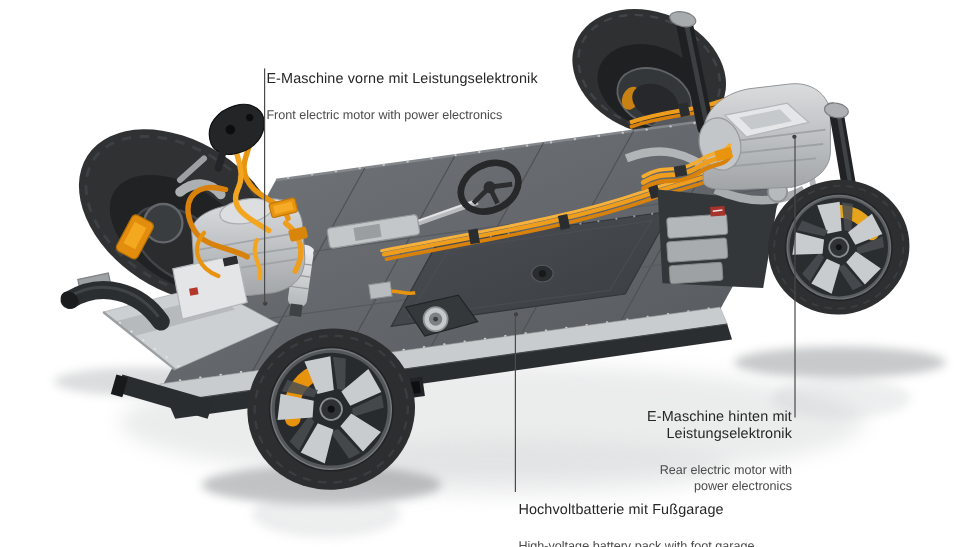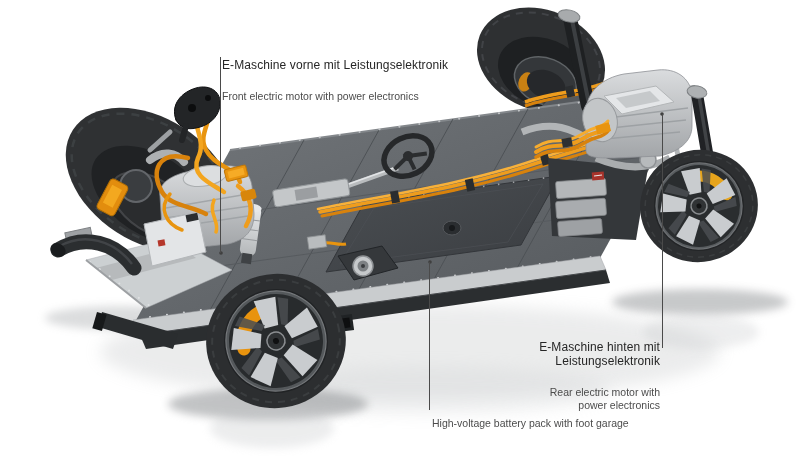--- a/index.html
+++ b/index.html
@@ -313,16 +313,17 @@
   <div class="lbl-en">Rear electric motor with
 power electronics</div>
 </div>
 
 <div class="lbl" style="left:222px;top:40px;">
   <div class="lbl-de">E-Maschine vorne mit Leistungselektronik</div>
   <div class="lbl-en">Front electric motor with power electronics</div>
 </div>
 
 <div class="lbl" style="left:432px;top:399px;">
+  <div class="lbl-de">Hochvoltbatterie mit Fußgarage</div>
   <div class="lbl-en">High-voltage battery pack with foot garage</div>
 </div>
 
 </div>
 
 </body></html>

